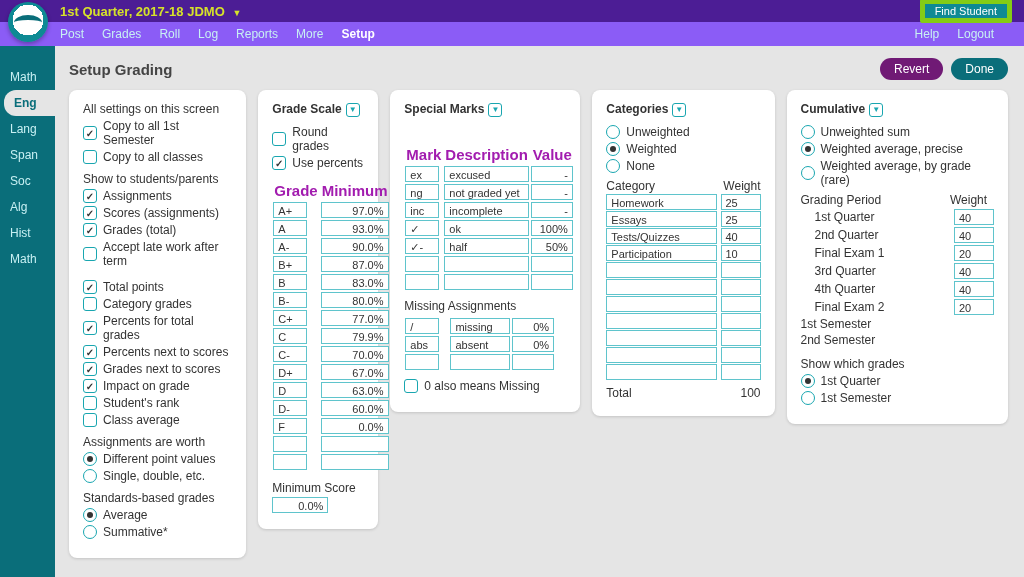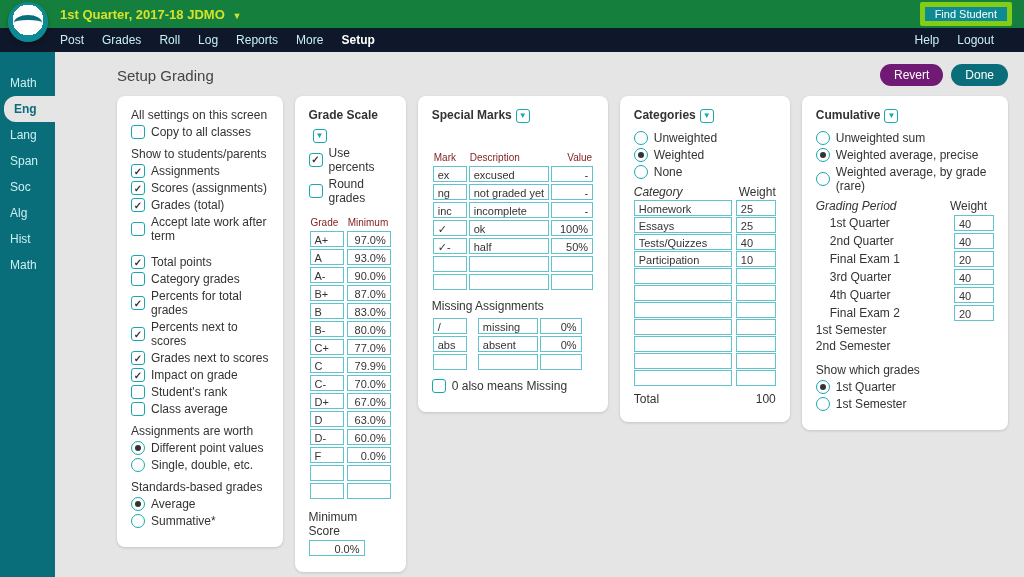--- a/index.html
+++ b/index.html
@@ -1,35 +1,35 @@
 <!DOCTYPE html>
 <html><head>
 <meta charset="utf-8">
 <style>
   * { box-sizing: border-box; margin: 0; padding: 0; }
   html, body { height: 100%; font-family: Arial, Helvetica, sans-serif; font-size: 12px; color: #333; background: #e5e5e5; }
-  .topbar { background: #15803d; height: 28px; display: flex; align-items: center; padding: 0 12px; color: #fff; }
+  .topbar { background: #4c1d95; height: 22px; display: flex; align-items: center; padding: 0 12px; color: #fff; }
   .topbar .quarter { color: #d6e22a; font-weight: bold; font-size: 13px; margin-left: 48px; }
   .topbar .quarter .caret { font-size: 9px; margin-left: 4px; color: #d6e22a; }
   .topbar .find { margin-left: auto; background: #0e8a94; border: 5px solid #84cc16; border-radius: 2px; padding: 1px 10px; color: #fff; font-size: 11px; cursor: pointer; }
-  .navbar { background: #0f172a; height: 24px; display: flex; align-items: center; padding: 0 12px 0 60px; color: #c8f0f3; font-size: 12px; }
+  .navbar { background: #8b5cf6; height: 24px; display: flex; align-items: center; padding: 0 12px 0 60px; color: #c8f0f3; font-size: 12px; }
   .navbar .navitem { margin-right: 18px; cursor: pointer; }
   .navbar .navitem.active { color: #fff; font-weight: bold; }
   .navbar .right { margin-left: auto; display: flex; }
   .logo { position: absolute; top: 2px; left: 8px; width: 40px; height: 40px; border-radius: 50%; background: radial-gradient(circle at 50% 45%, #fff 0 52%, #0e8a94 52% 100%); box-shadow: 0 2px 4px rgba(0,0,0,.3); z-index: 5; overflow:hidden; }
   .logo::after{content:"";position:absolute;left:6px;top:13px;width:28px;height:10px;border-top:5px solid #0a6e7a;border-radius:50%;}
 
-  .main { display: flex; height: calc(100% - 46px); gap: 48px; }
+  .main { display: flex; height: calc(100% - 46px); }
   .sidebar { width: 55px; background: #0a6e7a; padding-top: 18px; }
   .sidebar .tab { color: #c8f0f3; padding: 6px 0 6px 10px; font-size: 12px; cursor: pointer; }
   .sidebar .tab.active { background: #e5e5e5; color: #0a6e7a; font-weight: bold; border-radius: 12px 0 0 12px; margin-left: 4px; }
 
   .content { flex: 1; padding: 12px 16px 16px 14px; overflow: auto; }
   .header-row { display: flex; align-items: center; margin-bottom: 10px; }
-  .page-title { font-size: 15px; font-weight: normal; color: #444; }
+  .page-title { font-size: 15px; font-weight: bold; color: #444; }
   .header-row .btn { margin-left: 8px; border: none; border-radius: 12px; padding: 4px 14px; color: #fff; font-size: 12px; cursor: pointer; }
   .btn.revert { background: #701a75; margin-left: auto; }
   .btn.done { background: #0a6e7a; }
 
   .cols { display: flex; gap: 12px; align-items: flex-start; }
   .card { background: #fff; border-radius: 8px; box-shadow: 0 1px 3px rgba(0,0,0,.15); padding: 12px 14px 16px; font-size: 12px; color: #333; }
   .card h3 { font-size: 12px; font-weight: bold; display: inline-block; margin-bottom: 6px; }
   .dd { display: inline-block; width: 14px; height: 14px; border: 1px solid #19a6b0; border-radius: 3px; text-align: center; line-height: 12px; color: #19a6b0; font-size: 8px; margin-left: 4px; vertical-align: middle; cursor:pointer; }
   .row { display: flex; align-items: center; margin: 3px 0; }
   .chk, .rad { width: 14px; height: 14px; border: 1.5px solid #19a6b0; border-radius: 3px; margin-right: 6px; display: inline-flex; align-items: center; justify-content: center; font-size: 10px; color: #333; cursor:pointer; flex-shrink:0; }
@@ -40,36 +40,36 @@
   .mini-select { border: 1px solid #19a6b0; border-radius: 3px; padding: 1px 16px 1px 6px; font-size: 11px; color:#19a6b0; position: relative; display:inline-block; cursor:pointer; margin-left:18px;}
   .mini-select::after { content:"▾"; position:absolute; right:4px; top:1px; font-size:9px; }
 
   .c1 { width: 180px; }
   .c2 { width: 120px; }
   .c3 { width: 190px; }
   .c4 { width: 185px; }
   .c5 { width: 225px; }
 
   table.grid { border-collapse: collapse; width: 100%; margin-top: 4px; }
-  table.grid th { text-align: left; font-weight: normal; color: #7f1d1d; font-size: 10px; padding: 2px 2px; }
+  table.grid th { text-align: left; font-weight: bold; color: #a21caf; font-size: 15px; padding: 2px 2px; }
   table.grid td { padding: 1px 1px; }
   .cell { border: 1px solid #5fc4cc; background: #fff; padding: 1px 4px; font-size: 11px; height: 16px; line-height: 14px; overflow:hidden; white-space:nowrap; }
   .cell.r { text-align: right; }
   .thin { width: 34px; }
   .val { width: 42px; text-align:right;}
 
   .cat-row { display:flex; gap:4px; margin:1px 0;}
   .cat-row .cell { flex:1; }
   .cat-row .cell.w { flex:0 0 40px; text-align:left;}
 
   .cum-row { display:flex; align-items:center; margin:2px 0;}
   .cum-row .lbl { flex:1; padding-left:14px;}
   .cum-row .cell { width:40px; text-align:left;}
   .cum-head { display:flex; margin-top:6px;}
-  .cum-head .h1 { flex:1;font-style:italic;}
+  .cum-head .h1 { flex:1;}
   .cum-sub { padding-left:0; margin-top:2px;}
 
   .tot-row{display:flex;margin-top:6px;} .tot-row .l{flex:1;} 
 
 </style>
 </head>
 <body>
 
 <div class="logo"></div>
 <div class="topbar">
@@ -104,20 +104,24 @@
       <div class="page-title">Setup Grading</div>
       <button class="btn revert">Revert</button>
       <button class="btn done">Done</button>
     </div>
 
     <div class="cols">
 
       <div class="card c1">
         <div class="section-label" style="margin-top:0">All settings on this screen</div>
         <div class="row">
+            <span class="chk on"></span>
+            <span>Copy to all 1st Semester</span>
+          </div>
+        <div class="row">
             <span class="chk"></span>
             <span>Copy to all classes</span>
           </div>
 
         <div class="section-label">Show to students/parents</div>
         <div id="checks1">
             <div class="row">
               <span class="chk on"></span>
               <span>Assignments</span>
             </div>
@@ -191,26 +195,26 @@
             <div class="row">
               <span class="rad"></span>
               <span>Summative*</span>
             </div>
           </div>
       </div>
 
       <div class="card c2">
         <h3>Grade Scale</h3><span class="dd">▼</span>
         <div class="row">
+            <span class="chk"></span>
+            <span>Round grades</span>
+          </div>
+        <div class="row">
             <span class="chk on"></span>
             <span>Use percents</span>
-          </div>
-        <div class="row">
-            <span class="chk"></span>
-            <span>Round grades</span>
           </div>
         <table class="grid" style="margin-top:10px">
           <tbody>
               <tr>
                 <th>Grade</th>
                 <th>Minimum</th>
               </tr>
           </tbody>
             <tbody id="scale-rows">
               <tr>

